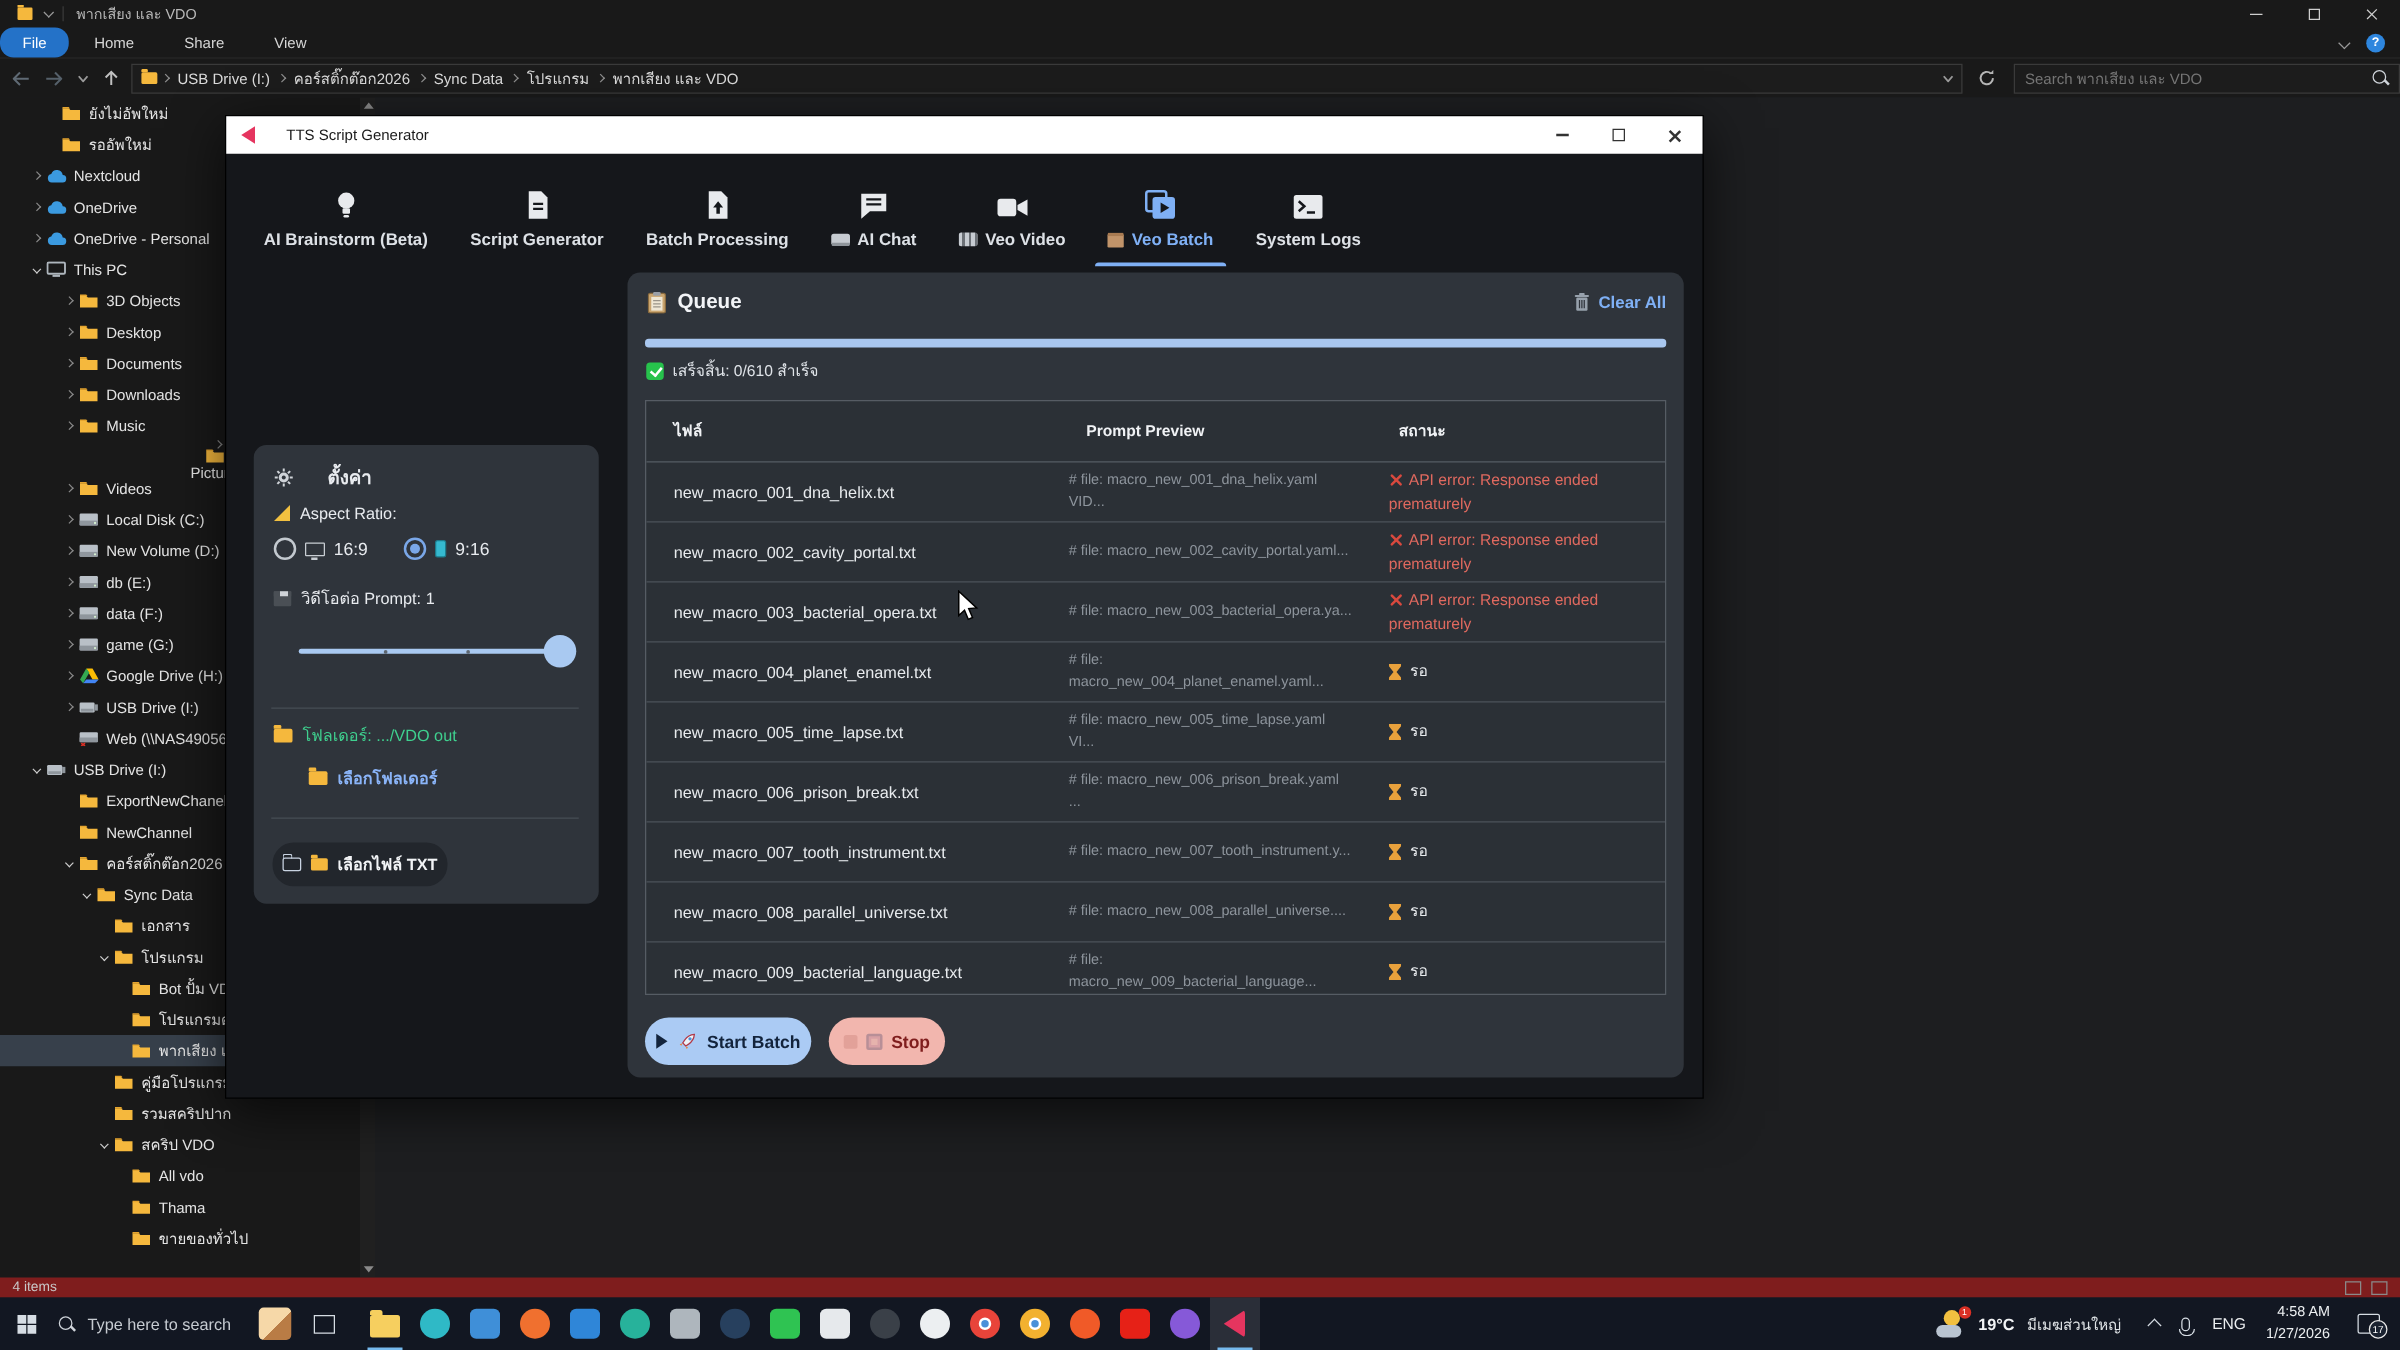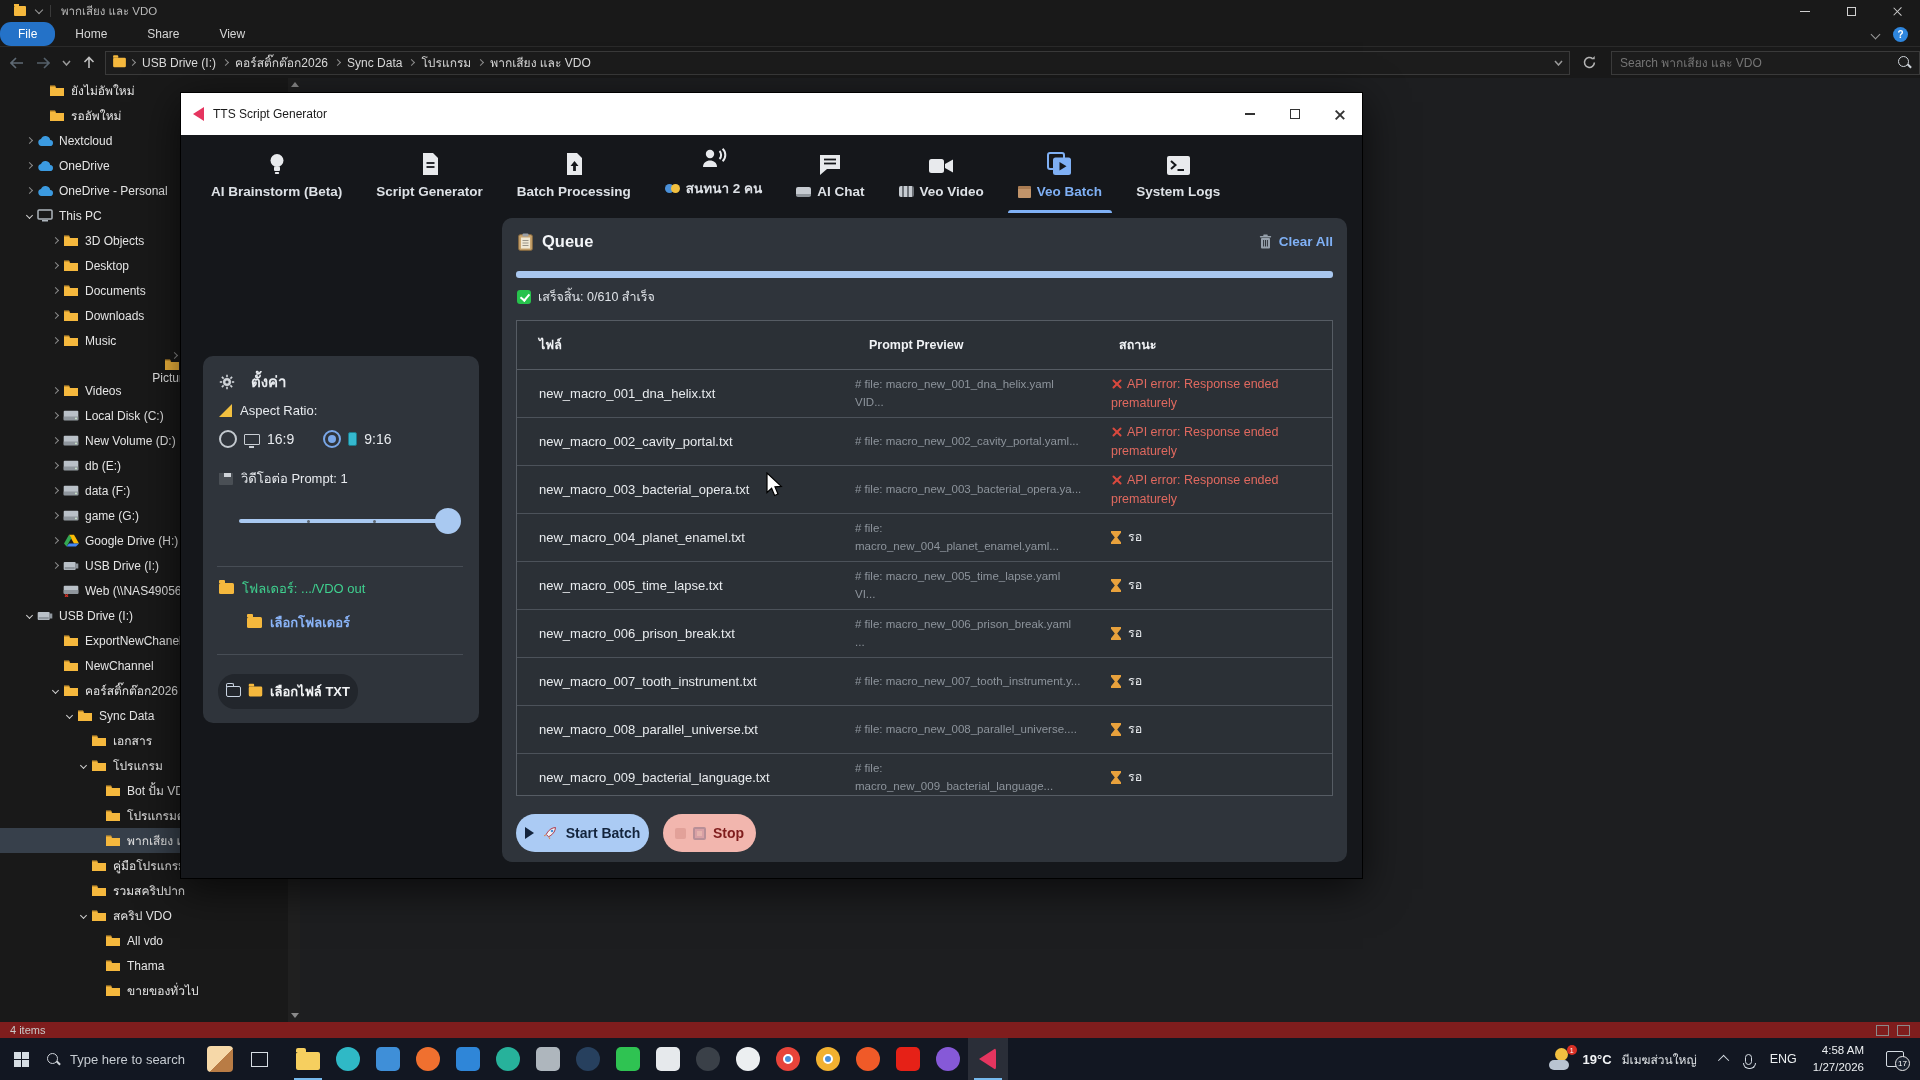--- a/index.html
+++ b/index.html
@@ -54,21 +54,21 @@
   .sarrow.up { top:4px; border-bottom:5px solid #8a8a8a; }
   .sarrow.down { bottom:4px; border-top:5px solid #8a8a8a; }
 
   #exp-statusbar { left:0; top:1022px; width:1920px; height:16px; background:#7f1d1d; display:flex; align-items:center; color:#c9c9c9; font-size:11px; padding-left:10px; }
   .view-toggles { margin-left:auto; margin-right:10px; display:flex; gap:8px; }
   .vt { width:13px; height:11px; border:1px solid #8a8a8a; }
 
   
   #app-window { left:180px; top:92px; width:1183px; height:787px; background:#15171b; border:1px solid #000;
                 box-shadow:0 10px 40px rgba(0,0,0,.65); }
-  #app-titlebar { position:absolute; left:0; top:0; width:100%; height:42px; background:#ffffff; display:flex; align-items:center; }
+  #app-titlebar { position:absolute; left:0; top:0; width:100%; height:30px; background:#ffffff; display:flex; align-items:center;gap:16px; }
   .app-logo { width:0; height:0; border-top:7px solid transparent; border-bottom:7px solid transparent; border-left:11px solid #e5355f; margin:0 9px 0 12px; transform:scaleX(-1); }
   #app-title-text { color:#1a1a1a; font-size:12px; }
   .appbtns { margin-left:auto; display:flex; }
   .appbtn { width:45px; height:30px; display:flex; align-items:center; justify-content:center; }
   .ag-min { width:10px; height:1.4px; background:#333; }
   .ag-max { width:10px; height:10px; border:1.4px solid #333; }
   .ag-close { position:relative; width:11px; height:11px; }
   .ag-close::before,.ag-close::after { content:""; position:absolute; left:5px; top:0; width:1.6px; height:12px; background:#333; }
   .ag-close::before { transform:rotate(45deg);} .ag-close::after{ transform:rotate(-45deg);}
 
@@ -765,34 +765,20 @@
               <path d="M4 1h10l5 5v17H4z" fill="#e8eaed"></path>
               <path d="M11.5 9l4 5h-2.6v5h-2.8v-5H7.5z" fill="#15171b"></path>
             </svg>
           </div>
     <div class="tab-label">
             <span class="tl-text">Batch Processing</span>
           </div>
   </div>
         <div class="tab">
     <div class="tab-icon">
-            <svg width="26" height="22" viewBox="0 0 26 22">
-              <circle cx="9" cy="7" r="4.2" fill="#e8eaed"></circle>
-              <path d="M2 20c0-4.2 3.4-6.5 7-6.5s7 2.3 7 6.5z" fill="#e8eaed"></path>
-              <path d="M18.5 4c2.2 2 2.2 6 0 8" stroke="#e8eaed" stroke-width="2" fill="none"></path>
-              <path d="M21.6 1.8c3.6 3.2 3.6 9.2 0 12.4" stroke="#e8eaed" stroke-width="2" fill="none"></path>
-            </svg>
-          </div>
-    <div class="tab-label">
-            <span class="memoji memoji-duo"></span>
-            <span class="tl-text">สนทนา 2 คน</span>
-          </div>
-  </div>
-        <div class="tab">
-    <div class="tab-icon">
             <svg width="24" height="22" viewBox="0 0 24 22">
               <path d="M2 1h20v14H9l-7 6z" fill="#e8eaed"></path>
               <g stroke="#15171b" stroke-width="1.8">
                 <line x1="6" y1="5.5" x2="18" y2="5.5"></line>
                 <line x1="6" y1="9.5" x2="18" y2="9.5"></line>
               </g>
             </svg>
           </div>
     <div class="tab-label">
             <span class="memoji memoji-kb"></span>
@@ -832,21 +818,21 @@
               <line x1="11.5" y1="15" x2="18" y2="15" stroke="#15171b" stroke-width="2"></line>
             </svg>
           </div>
     <div class="tab-label">
             <span class="tl-text">System Logs</span>
           </div>
   </div>
       </div>
 
     <div id="settings-card">
-      <div class="set-row" style="top:14px;font-size:15px;font-weight:bold;gap:16px;">
+      <div class="set-row" style="top:14px;font-size:15px;font-weight:bold;gap:27px;">
         <svg class="gear-ico" viewBox="0 0 20 20">
           <g stroke="#cfd3d8" stroke-width="2">
               <line x1="10" y1="1" x2="10" y2="4"></line>
               <line x1="10" y1="16" x2="10" y2="19"></line>
               <line x1="1" y1="10" x2="4" y2="10"></line>
               <line x1="16" y1="10" x2="19" y2="10"></line>
               <line x1="3.6" y1="3.6" x2="5.8" y2="5.8"></line>
               <line x1="14.2" y1="14.2" x2="16.4" y2="16.4"></line>
               <line x1="3.6" y1="16.4" x2="5.8" y2="14.2"></line>
               <line x1="14.2" y1="5.8" x2="16.4" y2="3.6"></line>

